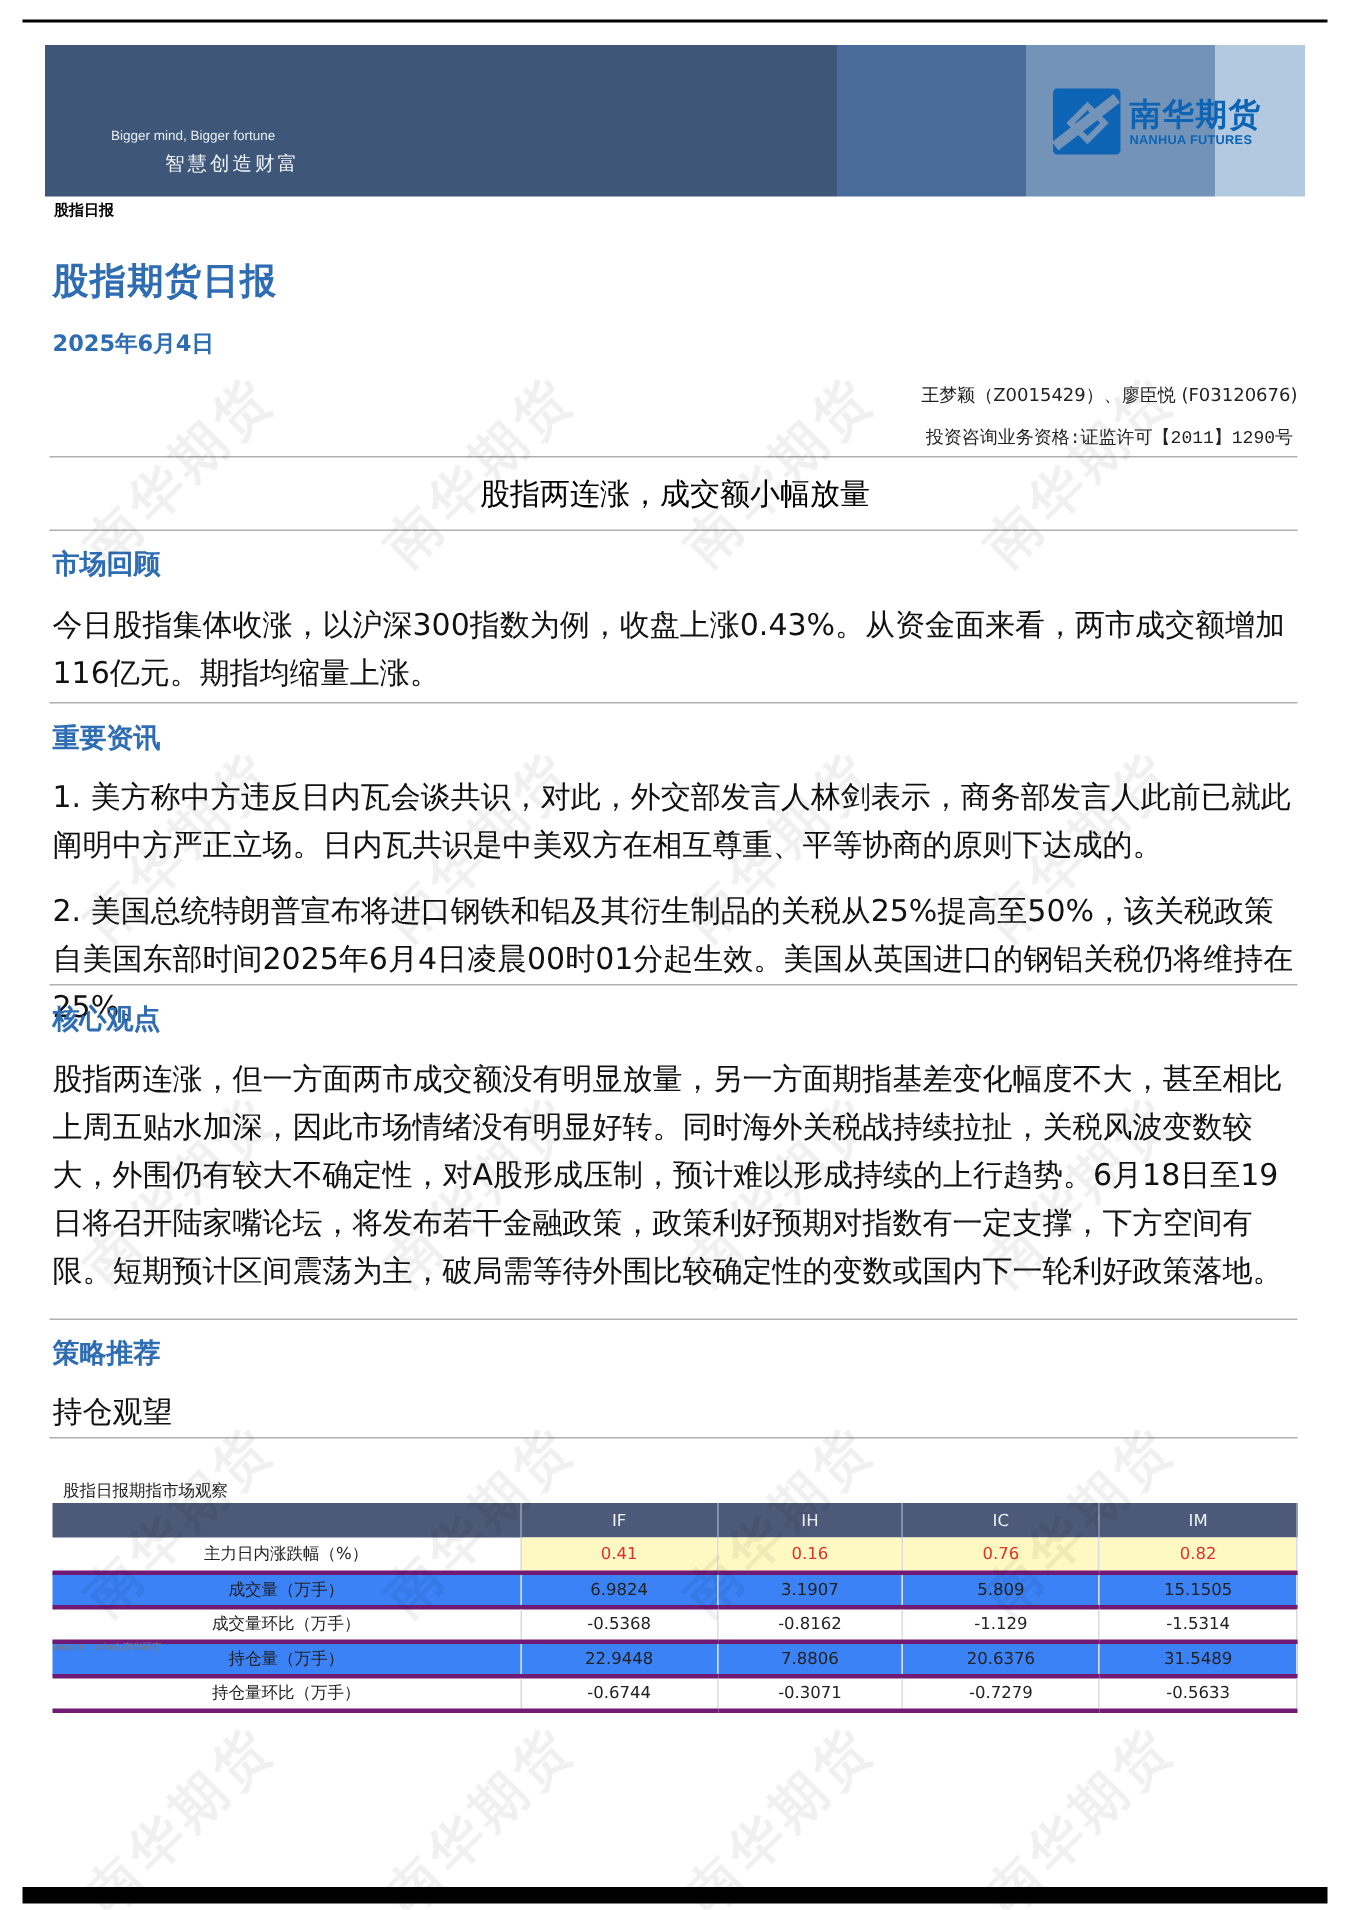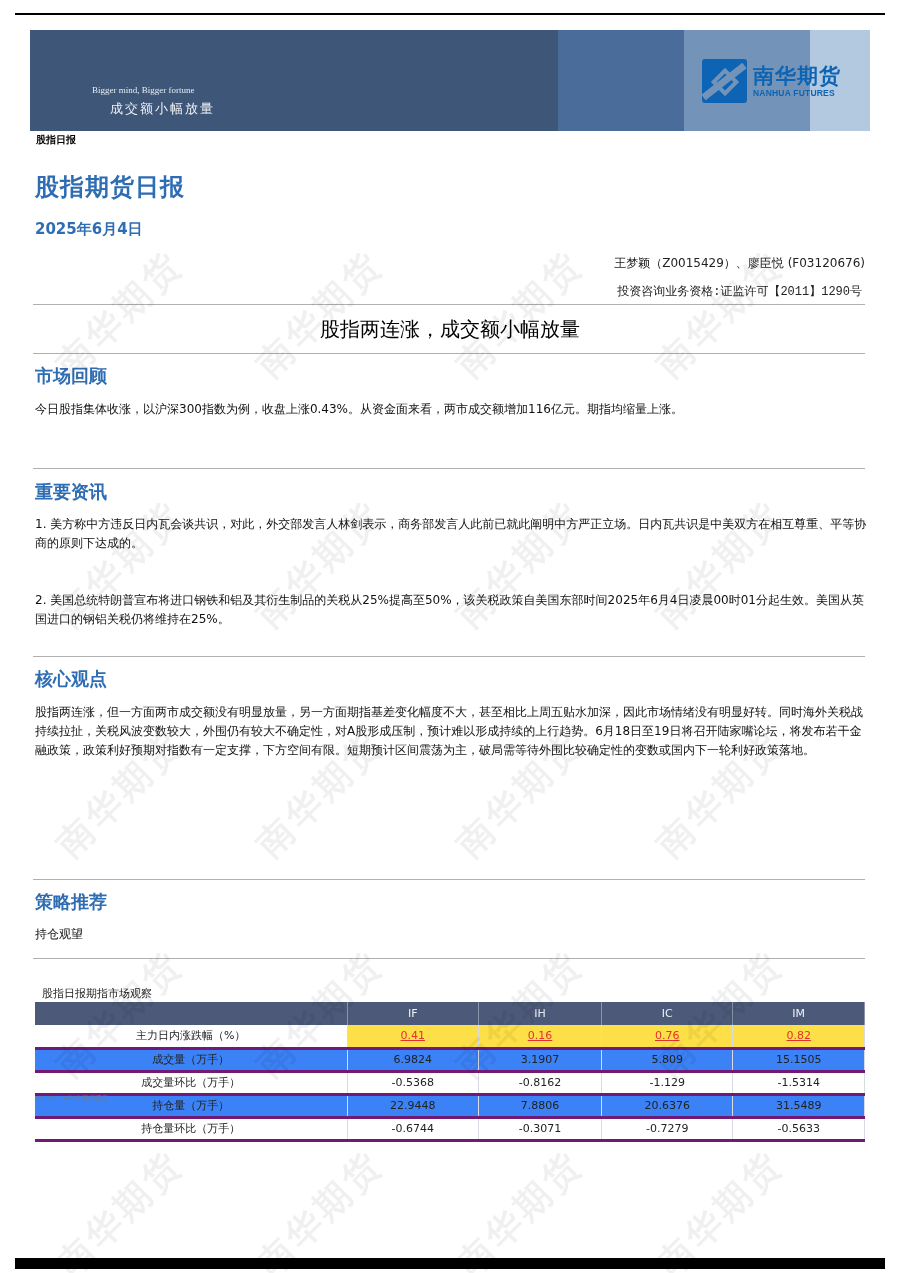--- a/index.html
+++ b/index.html
@@ -8,65 +8,65 @@
 
   .top-rule { position: absolute; left: 15px; top: 13px; width: 870px; height: 2px; background: #000; }
   .bottom-bar { position: absolute; left: 15px; top: 1258px; width: 870px; height: 11px; background: #000; }
 
   
   .banner { position: absolute; left: 30px; top: 30px; width: 840px; height: 101px; display: flex; }
   .banner .seg1 { width: 528px; background: #3e5678; position: relative; }
   .banner .seg2 { width: 126px; background: #4a6c9a; }
   .banner .seg3 { width: 126px; background: #7394b8; position: relative; }
   .banner .seg4 { width: 60px; background: #b2c9e0; }
-  .slogan-en { position: absolute; left: 62px; top: 55px; font-size: 9px; color: #e8edf4; font-family: Liberation Serif, serif; text-align: center; }
+  .slogan-en { position: absolute; left: 44px; top: 55px; font-size: 9px; color: #e8edf4; font-family: Liberation Sans, sans-serif; text-align: center; }
   .slogan-cn { position: absolute; left: 80px; top: 70px; font-size: 13px; color: #f0f3f7; letter-spacing: 2px; }
   .logo { position: absolute; left: 672px; top: 29px; display: flex; align-items: center; }
   .logo-mark { width: 45px; height: 44px; background: #0d64b4; border-radius: 3px; position: relative; overflow: hidden; }
   .logo-mark .bar1 { position: absolute; width: 52px; height: 7px; background: #7394b8; left: -4px; top: 19px; transform: rotate(-38deg); }
   .logo-mark .bar2 { position: absolute; width: 20px; height: 20px; border: 4px solid #7394b8; left: 13px; top: 13px; transform: rotate(45deg); }
   .logo-text { margin-left: 6px; }
   .logo-cn { font-size: 21px; font-weight: bold; color: #0d64b4; letter-spacing: 1px; line-height: 24px; }
   .logo-en { font-size: 8.5px; font-weight: bold; color: #0d64b4; font-family: "Liberation Sans", sans-serif; letter-spacing: 0.2px; }
 
   .report-tag { position: absolute; left: 36px; top: 133px; font-size: 10px; font-weight: bold; color: #000; }
   .doc-title { position: absolute; left: 35px; top: 171px; font-size: 24px; font-weight: bold; color: #2f6db3; letter-spacing: 1px; }
   .doc-date { position: absolute; left: 35px; top: 220px; font-size: 15px; font-weight: bold; color: #2f6db3; }
   .authors { position: absolute; right: 35px; top: 255px; font-size: 12px; color: #222; text-align: right; }
   .license { position: absolute; right: 38px; top: 283px; font-size: 12px; color: #222; text-align: right; font-family: Liberation Mono, monospace; }
 
   .hr { position: absolute; left: 33px; width: 832px; height: 1px; background: #b0b0b0; }
 
   .headline { position: absolute; left: 0; width: 900px; top: 316px; text-align: center; font-size: 20px; font-weight: normal; color: #000; }
 
   .sec-title { position: absolute; left: 35px; font-size: 18px; font-weight: bold; color: #2f6db3; }
-  .para { position: absolute; left: 35px; width: 832px; font-size: 12px; line-height: 19px; color: #111; }
+  .para { position: absolute; left: 35px; width: 832px; font-size: 20px; line-height: 32px; color: #111; }
 
   
   .tbl-caption { position: absolute; left: 42px; top: 986px; font-size: 11px; color: #222; }
   table.obs { position: absolute; left: 35px; top: 1002px; width: 830px; border-collapse: collapse; font-size: 11px; font-family: "DejaVu Sans", sans-serif; }
   table.obs th { background: #4c5978; color: #eef1f6; font-weight: normal; height: 23px; border-right: 1px solid #8a95ad; }
   table.obs td { height: 23px; text-align: center; color: #222; border-right: 1px solid #d9dbe2; border-bottom: 3px solid #701a75; }
   table.obs tr.alt td { background: #3b82f6; }
-  table.obs td.up { background: #fde047; color: #e53030; text-decoration: underline; }
+  table.obs td.up { background: #fef9c3; color: #e53030; }
   table.obs th.c0 { width: 312px; }
   .source { position: absolute; left: 35px; top: 1094px; font-size: 6.5px; color: #777; font-style: italic; }
 
   
   .wm { position: absolute; font-size: 36px; color: rgba(0,0,0,0.06); transform: rotate(-45deg); white-space: nowrap; pointer-events: none; font-weight: bold; letter-spacing: 4px; }
 </style>
 </head>
 <body>
 
 <div class="top-rule"></div>
 
 <div class="banner">
   <div class="seg1">
     <div class="slogan-en">Bigger mind, Bigger fortune</div>
-    <div class="slogan-cn">成交额小幅放量</div>
+    <div class="slogan-cn">智慧创造财富</div>
   </div>
   <div class="seg2"></div>
   <div class="seg3"></div>
   <div class="seg4"></div>
   <div class="logo">
     <div class="logo-mark">
       <div class="bar1"></div>
         <div class="bar2"></div>
     </div>
     <div class="logo-text">

